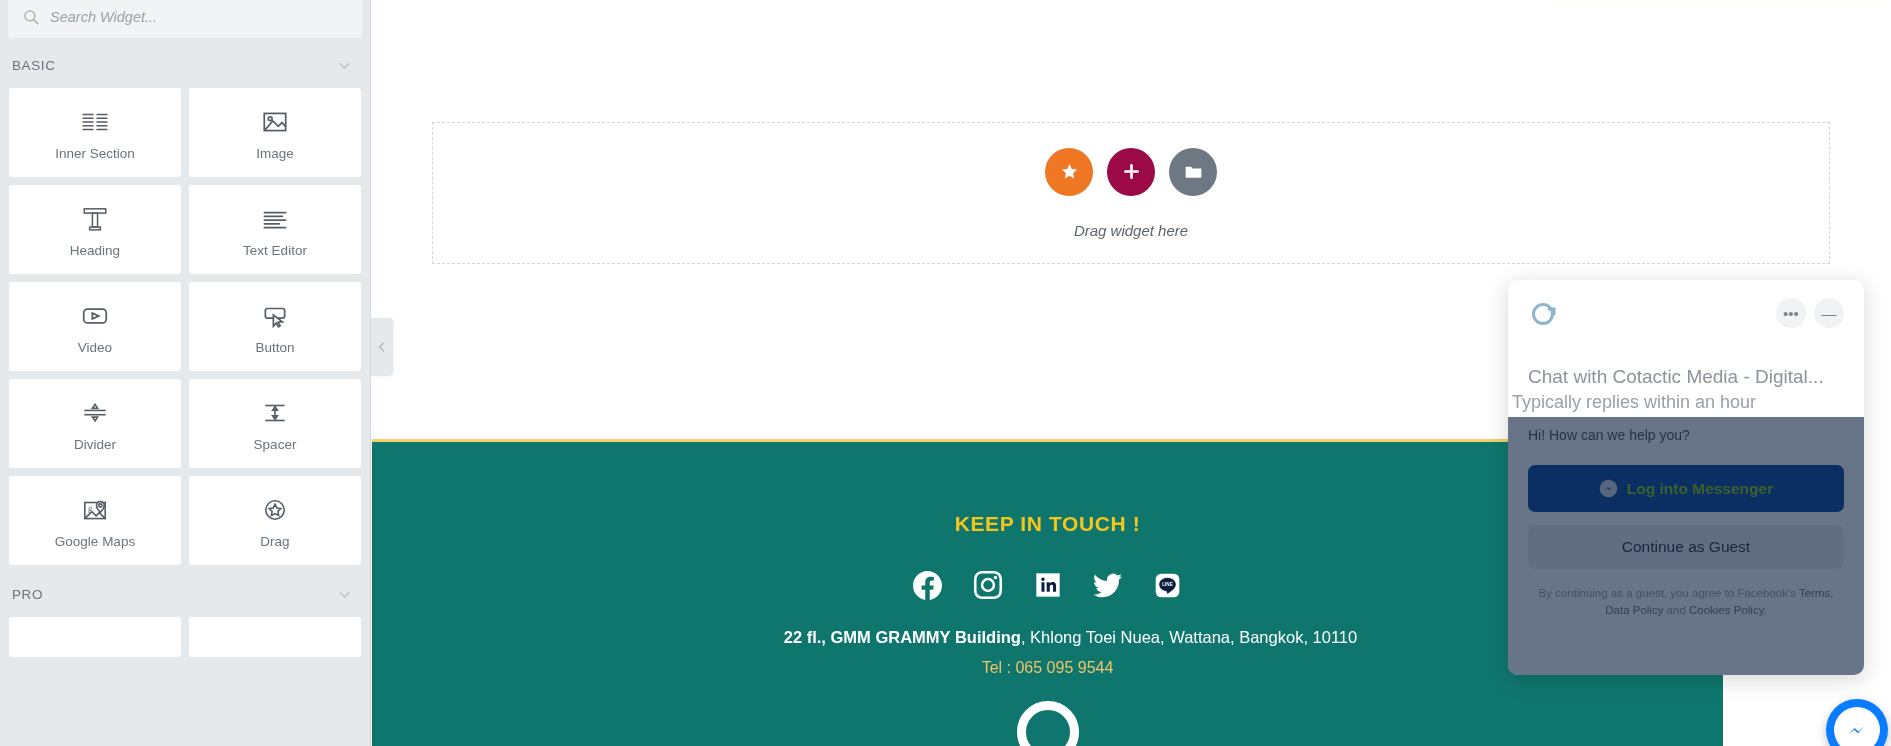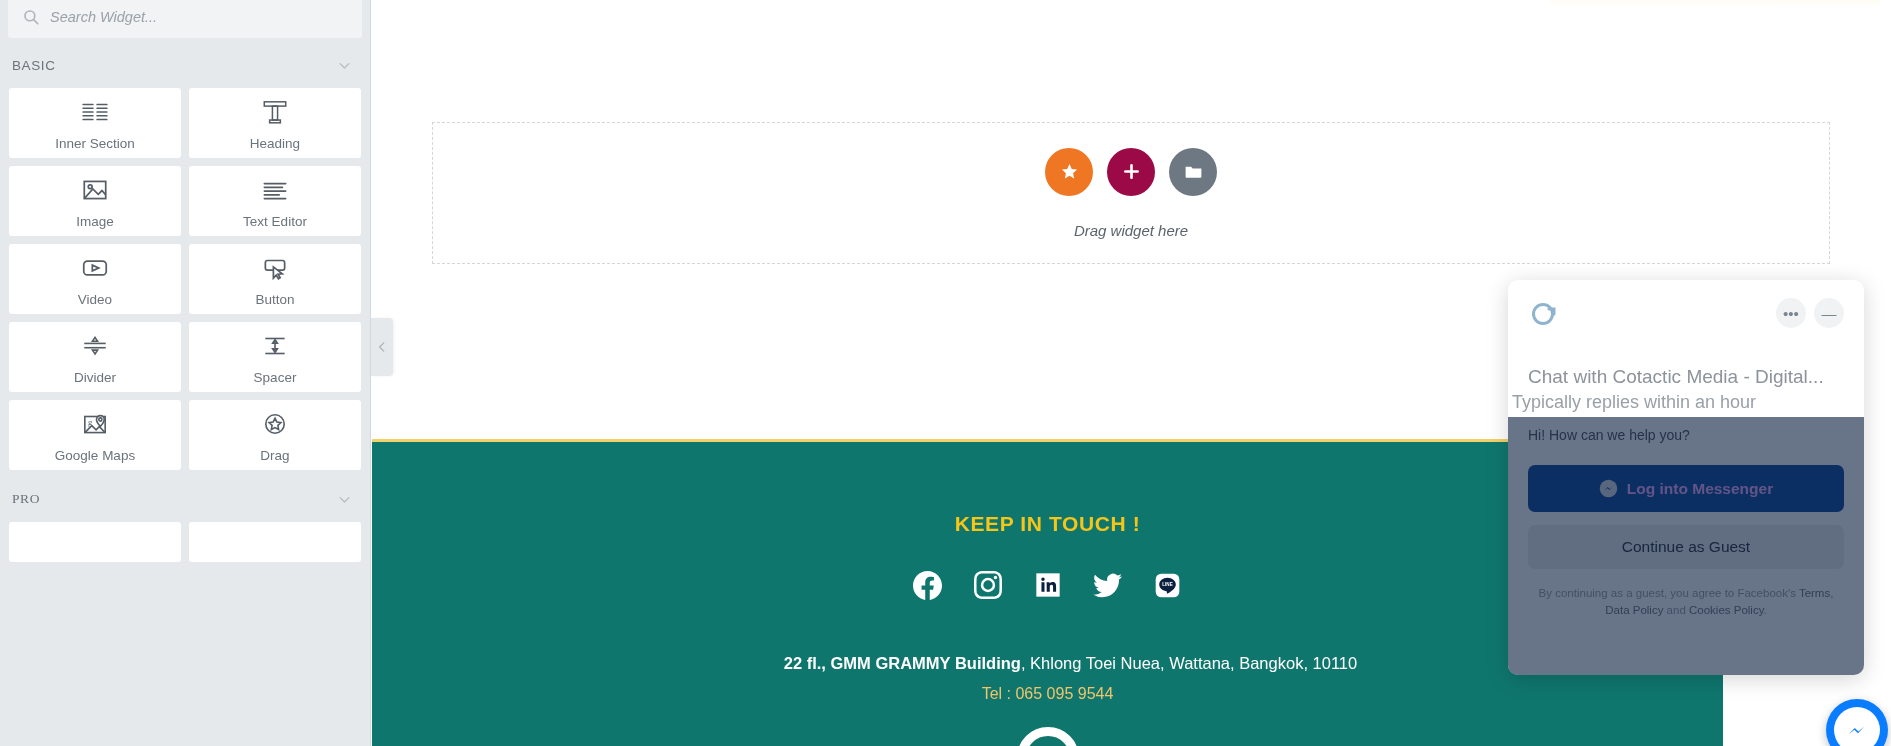--- a/index.html
+++ b/index.html
@@ -55,38 +55,38 @@
   .chev svg { display: block; }
 
   .widget-grid {
     display: grid;
     grid-template-columns: 1fr 1fr;
     gap: 8px;
     padding: 0 9px;
   }
   .widget-card {
     background: #ffffff;
-    height: 70px;
+    height: 89px;
     border-radius: 3px;
     display: flex; flex-direction: column;
     align-items: center; justify-content: center;
     cursor: grab;
     user-select: none;
   }
   .widget-card .wi {
     height: 34px; width: 34px;
     display: flex; align-items: center; justify-content: center;
     margin-bottom: 7px;
     color: #555d66;
   }
   .widget-card .wi svg { display: block; }
   .widget-card .wl {
     font-size: 13.5px; color: #6b737c;
   }
-  .pro-section { margin-top: 6px; font-family: Liberation Serif, serif; }
+  .pro-section { margin-top: 6px; }
   .pro-partial {
     display: grid; grid-template-columns: 1fr 1fr; gap: 8px;
     padding: 0 9px;
   }
   .pro-partial .widget-card { height: 40px; }
 
   
   .collapse-handle {
     position: absolute; left: 371px; top: 318px;
     width: 22px; height: 58px;
@@ -153,21 +153,21 @@
     display: flex; justify-content: center; align-items: center;
     gap: 30px;
   }
   .social-link {
     display: inline-flex; width: 30px; height: 30px;
     align-items: center; justify-content: center;
     color: #ffffff; cursor: pointer;
   }
   .social-link svg { display: block; }
   .footer-address {
-    margin-top: 54px;
+    margin-top: 28px;
     font-size: 16.5px; color: #ffffff; padding-left: 46px;
   }
   .footer-address b { font-weight: bold; }
   .footer-tel {
     margin-top: 12px;
     font-size: 16px; color: #f0c56a;
   }
   .footer-logo {
     margin: 24px auto 0 auto;
     width: 62px; height: 62px;
@@ -211,21 +211,21 @@
     padding: 4px 20px 0 4px;
     font-size: 18px; color: #9aa0a8;
   }
   .chat-body { padding: 14px 20px 0 20px; }
   .chat-msg { font-size: 14px; color: #4e555e; }
   .chat-actions { padding: 22px 20px 0 20px; }
   .btn-messenger {
     width: 100%; height: 47px;
     background: #0b4ba0;
     border: none; border-radius: 7px;
-    color: #f0abfc; font-size: 15.5px; font-weight: bold;
+    color: #84cc16; font-size: 15.5px; font-weight: bold;
     display: flex; align-items: center; justify-content: center; gap: 9px;
     cursor: pointer;
     font-family: "Liberation Sans", sans-serif;
   }
   .btn-messenger svg { display: block; }
   .btn-guest {
     margin-top: 13px;
     width: 100%; height: 44px;
     background: #edeef1;
     border: none; border-radius: 7px;
@@ -304,38 +304,38 @@
             <line x1="16" y1="12" x2="25" y2="12"></line>
               <line x1="16" y1="15.5" x2="25" y2="15.5"></line>
             <line x1="16" y1="19" x2="25" y2="19"></line>
           </svg>
         </span>
         <span class="wl">Inner Section</span>
       </div>
 
       <div class="widget-card">
         <span class="wi">
+          <svg viewBox="0 0 28 24" width="30" height="26" fill="none" stroke="#555d66" stroke-width="1.6">
+            <rect x="4" y="4" width="20" height="16"></rect>
+            <circle cx="9.5" cy="9" r="1.8"></circle>
+            <polyline points="4,20 12,11 17,16 20.5,12.5 24,16.5"></polyline>
+          </svg>
+        </span>
+        <span class="wl">Image</span>
+      </div>
+
+      <div class="widget-card">
+        <span class="wi">
           <svg viewBox="0 0 28 26" width="30" height="28" fill="none" stroke="#555d66" stroke-width="1.4">
             <rect x="4" y="3.5" width="20" height="4"></rect>
             <rect x="11.6" y="7.5" width="4.8" height="13"></rect>
             <rect x="9" y="20.5" width="10" height="2.6"></rect>
           </svg>
         </span>
         <span class="wl">Heading</span>
-      </div>
-
-      <div class="widget-card">
-        <span class="wi">
-          <svg viewBox="0 0 28 24" width="30" height="26" fill="none" stroke="#555d66" stroke-width="1.6">
-            <rect x="4" y="4" width="20" height="16"></rect>
-            <circle cx="9.5" cy="9" r="1.8"></circle>
-            <polyline points="4,20 12,11 17,16 20.5,12.5 24,16.5"></polyline>
-          </svg>
-        </span>
-        <span class="wl">Image</span>
       </div>
 
       <div class="widget-card">
         <span class="wi">
           <svg viewBox="0 0 28 24" width="30" height="26" stroke="#555d66" stroke-width="1.5" stroke-linecap="round">
             <line x1="4" y1="6" x2="24" y2="6"></line>
               <line x1="4" y1="9.5" x2="21" y2="9.5"></line>
             <line x1="4" y1="13" x2="24" y2="13"></line>
               <line x1="4" y1="16.5" x2="18" y2="16.5"></line>
             <line x1="4" y1="20" x2="24" y2="20"></line>

